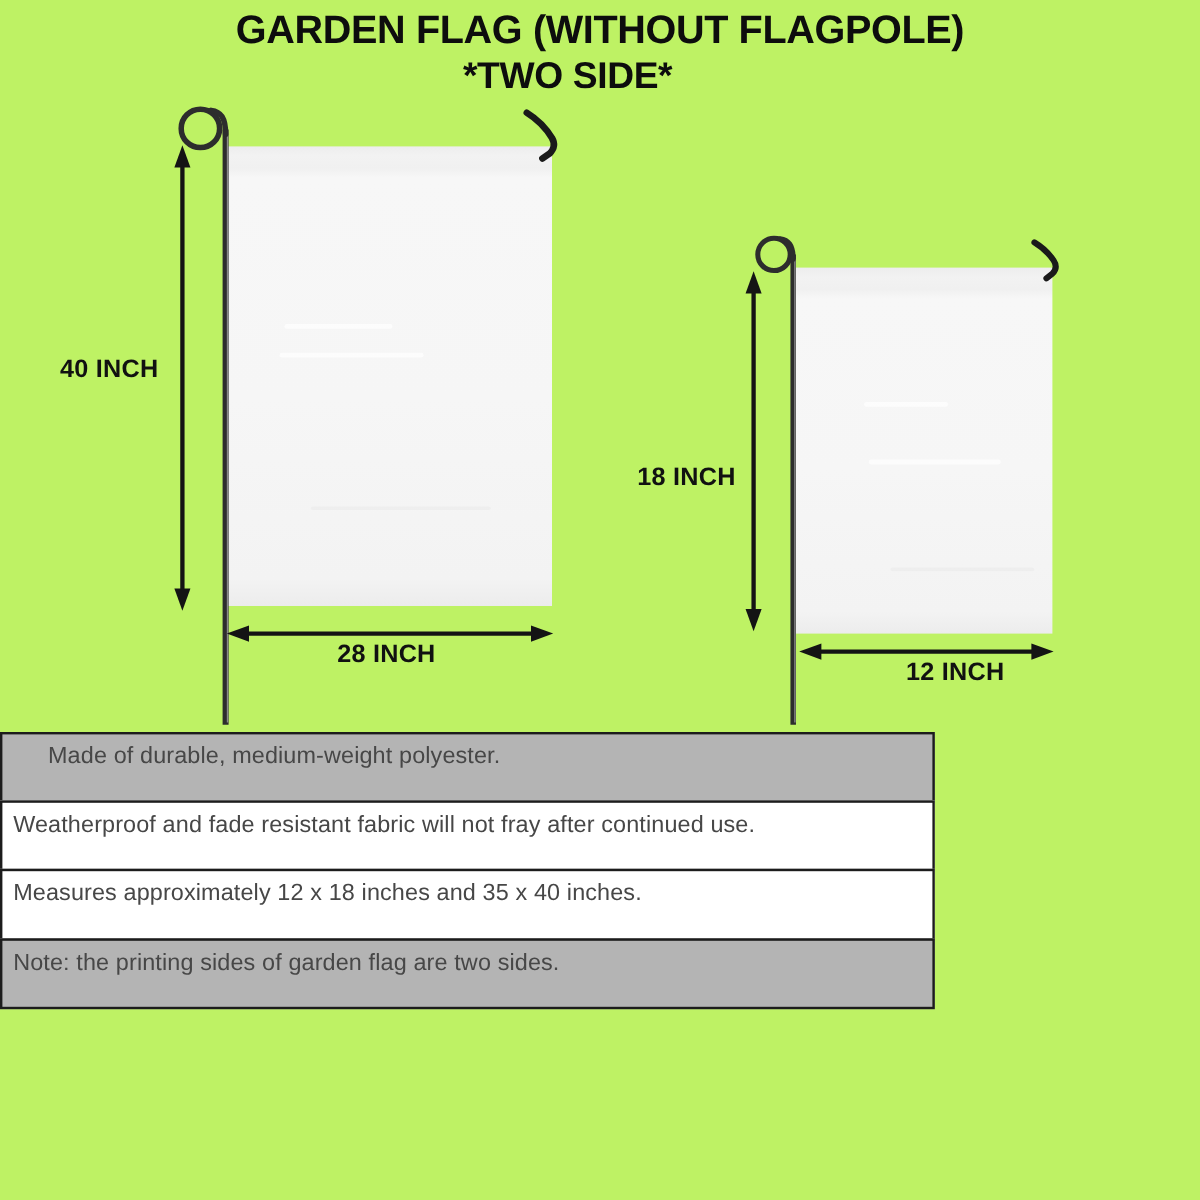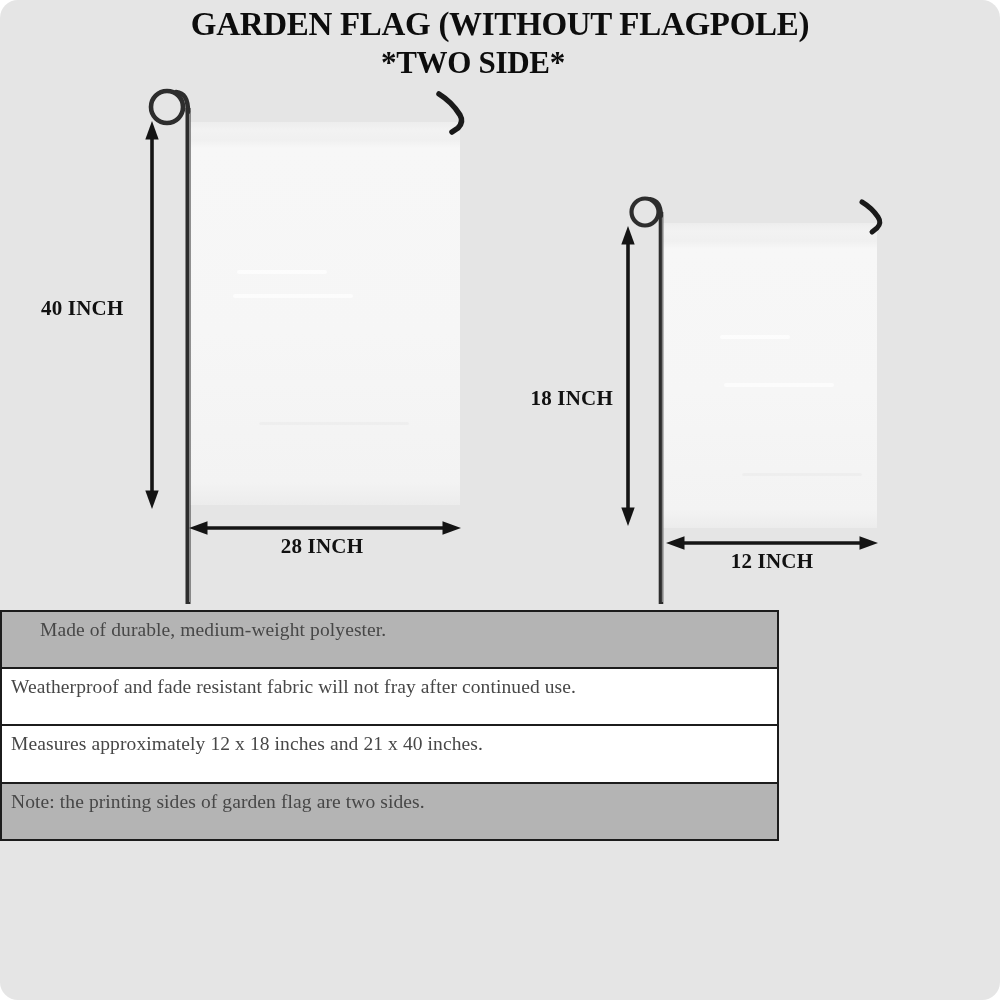--- a/index.html
+++ b/index.html
@@ -1,18 +1,18 @@
 <!DOCTYPE html>
 <html><head>
 <meta charset="utf-8">
 <style>
   html,body{margin:0;padding:0;background:#ffffff;}
   #stage{
-    position:relative;width:1000px;height:1000px;background:#e5e5e5;
-    font-family:Liberation Serif, serif;overflow:hidden;border-radius:18px;
+    position:relative;width:1000px;height:1000px;background:#bef264;
+    font-family:Liberation Sans, sans-serif;overflow:hidden;
   }
   
   .title{
     position:absolute;left:0;top:6px;width:1000px;text-align:center;
     font-size:33px;font-weight:800;color:#0d0d0d;letter-spacing:-0.3px;
   }
   .subtitle{
     position:absolute;left:-27px;top:45px;width:1000px;text-align:center;
     font-size:31px;font-weight:800;color:#0d0d0d;letter-spacing:-0.3px;
   }
@@ -26,24 +26,24 @@
   .fabric-small{left:662px;top:223px;width:215px;height:305px;}
   .fold{position:absolute;background:rgba(255,255,255,0.7);height:4px;border-radius:2px;}
   .fold2{position:absolute;background:rgba(0,0,0,0.025);height:3px;border-radius:2px;}
   
   #hardware{position:absolute;left:0;top:0;width:1000px;height:1000px;}
   
   .dim{
     position:absolute;font-size:21px;font-weight:bold;color:#111111;
     letter-spacing:0.2px;white-space:nowrap;
   }
-  .dim-40{left:41px;top:296px;width:100px;text-align:left;}
+  .dim-40{left:41px;top:296px;width:100px;text-align:center;}
   .dim-28{left:252px;top:534px;width:140px;text-align:center;}
   .dim-18{left:505px;top:342px;width:108px;text-align:right;margin-top:44px;}
-  .dim-12{left:702px;top:549px;width:140px;text-align:center;}
+  .dim-12{left:726px;top:549px;width:140px;text-align:center;}
   
   .features{position:absolute;left:0px;top:610px;width:779px;}
   .frow{
     box-sizing:border-box;height:59.2px;border:2px solid #1c1c1c;
     margin-top:-2px;padding:7px 10px 0 9px;
     font-size:19.5px;color:#474747;letter-spacing:0.1px;
   }
   .frow:first-child{margin-top:0;padding-left:38px;}
   .frow.shaded{background:#b4b4b4;}
   .frow.plain{background:#ffffff;}
@@ -114,17 +114,17 @@
   </svg>
 
   <div class="dim dim-40">40 INCH</div>
   <div class="dim dim-28">28 INCH</div>
   <div class="dim dim-18">18 INCH</div>
   <div class="dim dim-12">12 INCH</div>
 
   <div class="features">
     <div class="frow shaded">Made of durable, medium-weight polyester.</div>
     <div class="frow plain">Weatherproof and fade resistant fabric will not fray after continued use.</div>
-    <div class="frow plain">Measures approximately 12 x 18 inches and 21 x 40 inches.</div>
+    <div class="frow plain">Measures approximately 12 x 18 inches and 35 x 40 inches.</div>
     <div class="frow shaded">Note: the printing sides of garden flag are two sides.</div>
   </div>
 
 </div>
 
 </body></html>

